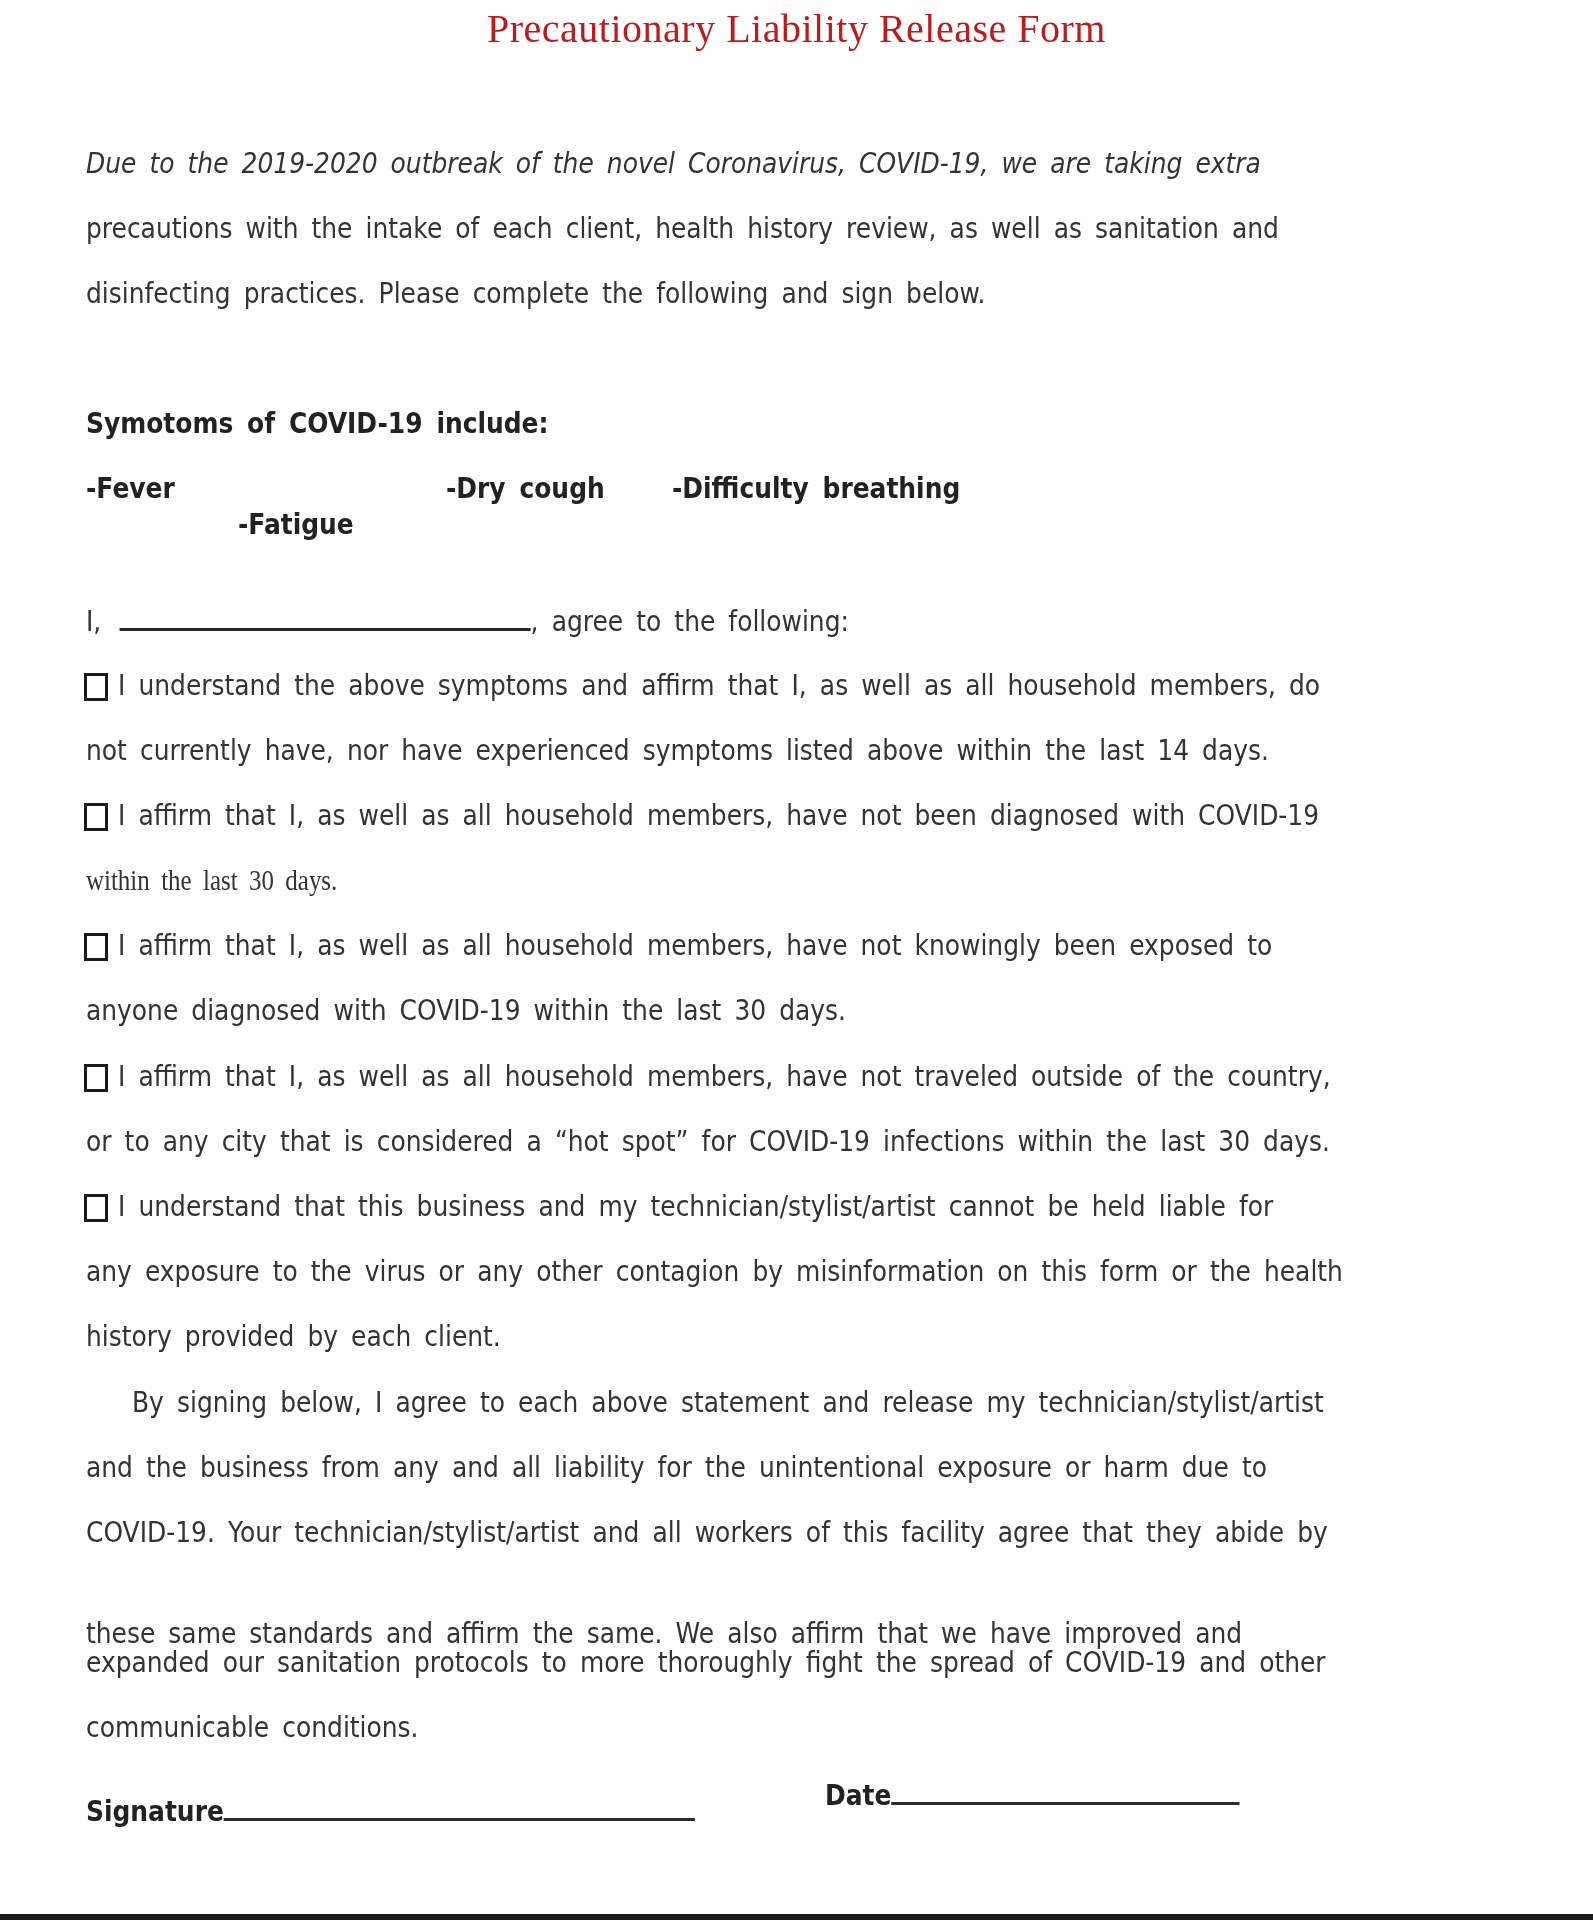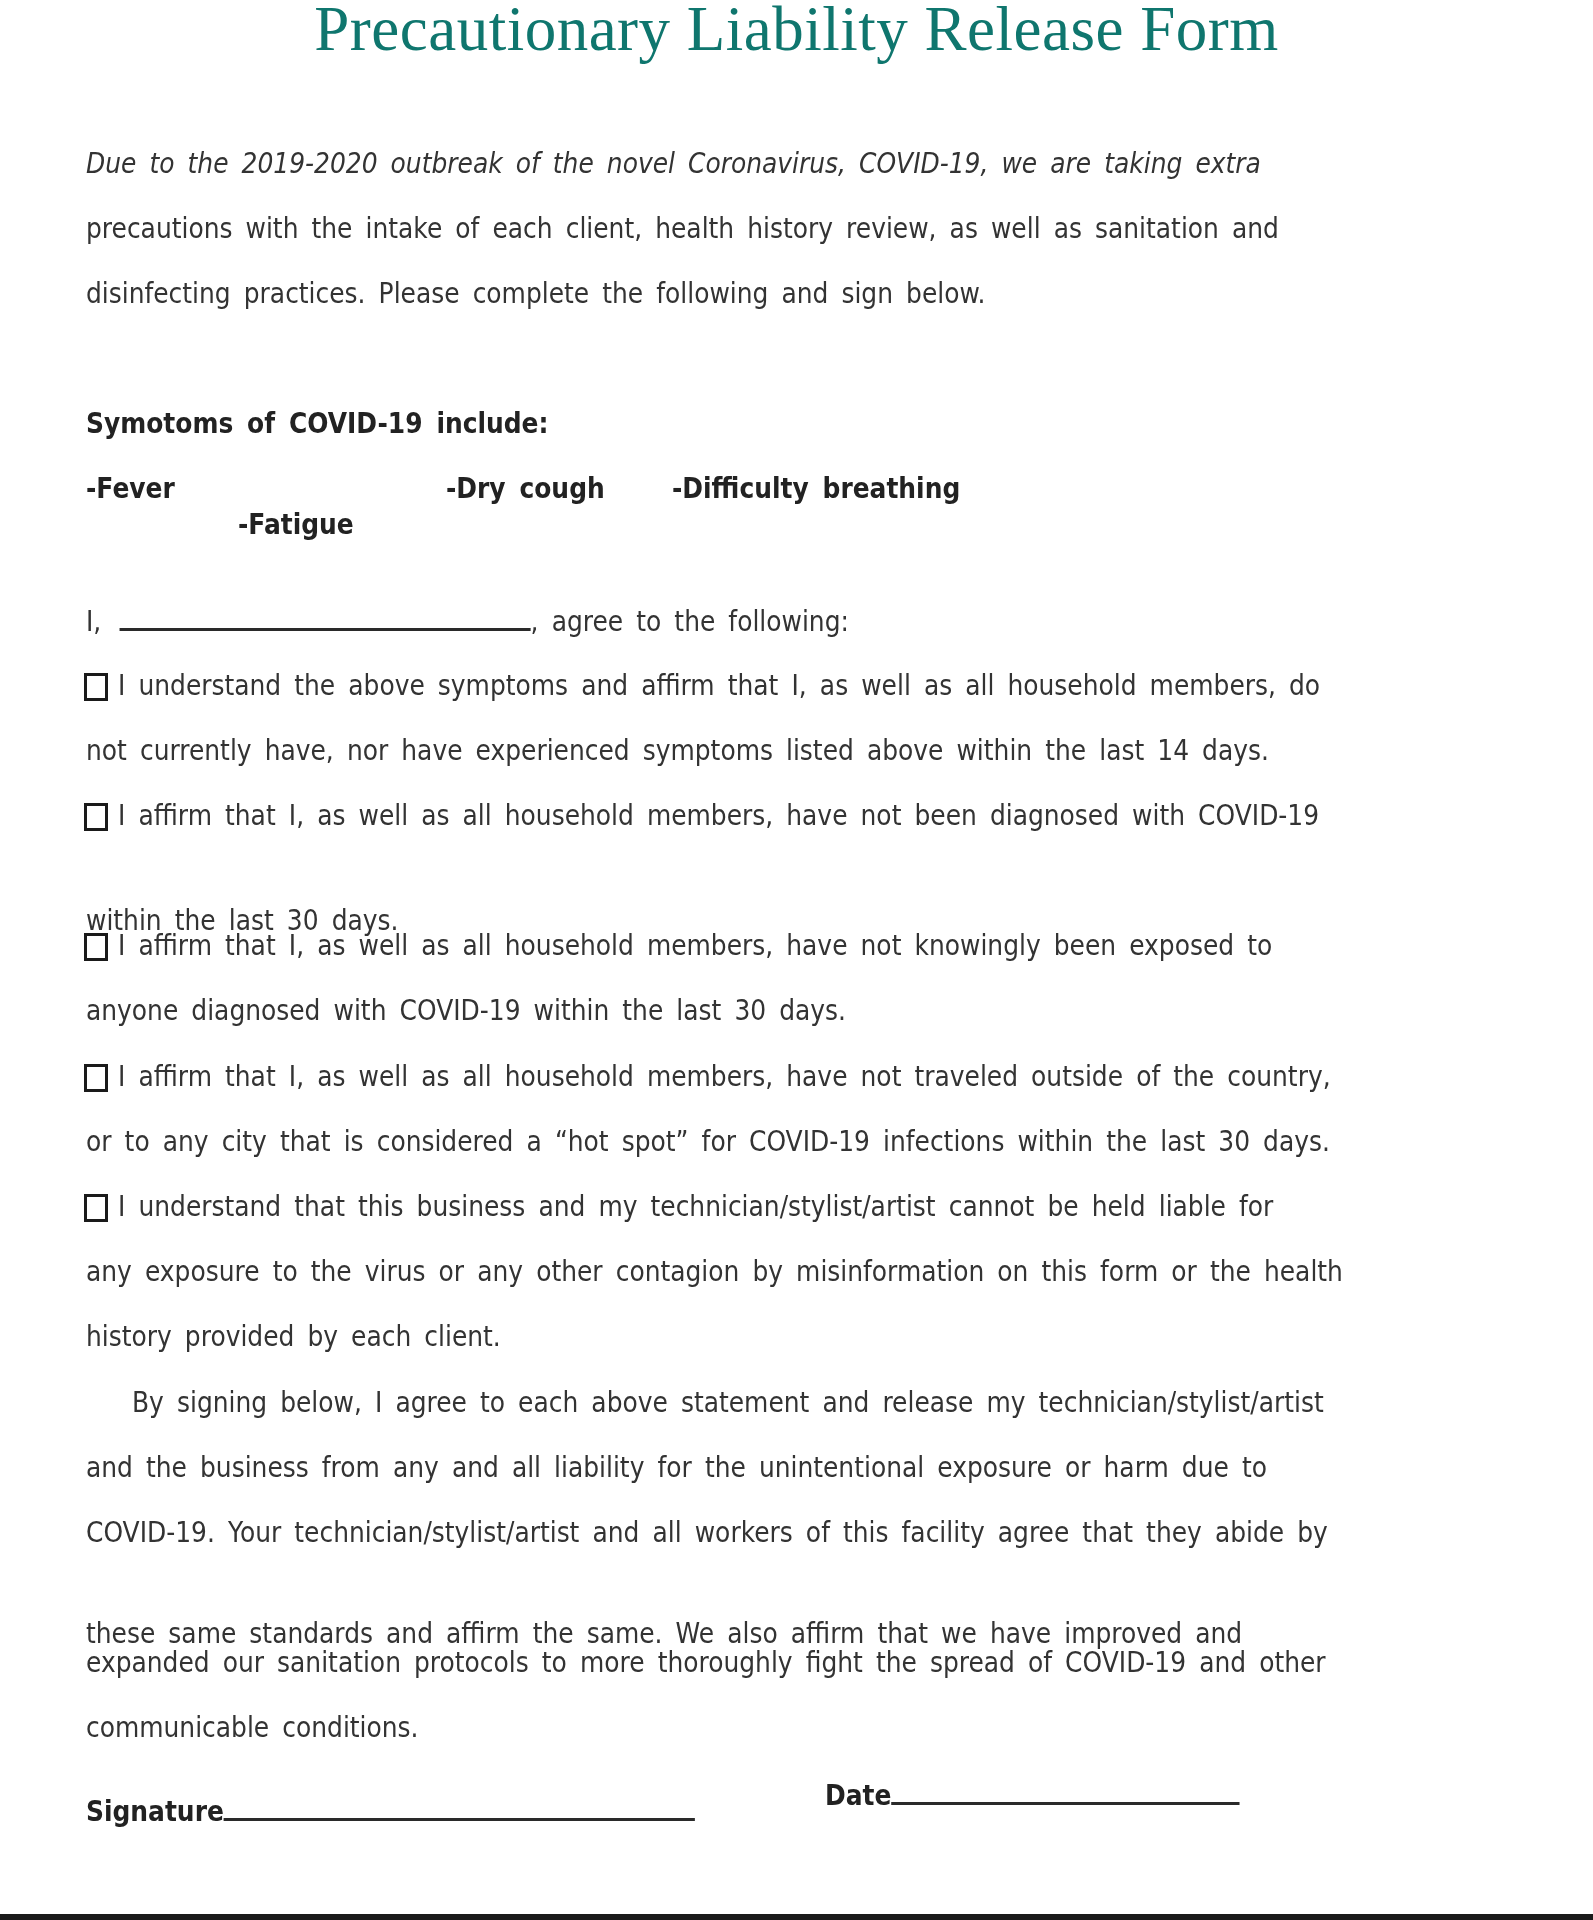--- a/index.html
+++ b/index.html
@@ -22,23 +22,23 @@
       height: 1914px;
       background: #ffffff;
     }
     .title {
       position: absolute;
       top: 0px;
       left: 0;
       width: 1593px;
       text-align: center;
       font-family: "Liberation Serif", "DejaVu Serif", serif;
-      font-size: 63px;
+      font-size: 40px;
       line-height: 58px;
-      color: #0f766e;
+      color: #b91c1c;
       letter-spacing: 0.5px;
       transform: scaleX(1.0);
     }
     .body-text {
       font-family: "DejaVu Sans", sans-serif;
       font-size: 29px;
       word-spacing: 6px;
       color: #333333;
       transform-origin: left top;
     }
@@ -118,21 +118,21 @@
   <div class="body-text">
 
     <div class="line" style="top:665px; left:84px;">
       <span class="checkbox"></span><span class="squeeze">I understand the above symptoms and affirm that I, as well as all household members, do</span>
     </div>
     <div class="line" style="top:730px;"><span class="squeeze">not currently have, nor have experienced symptoms listed above within the last 14 days.</span></div>
 
     <div class="line" style="top:795px; left:84px;">
       <span class="checkbox"></span><span class="squeeze">I affirm that I, as well as all household members, have not been diagnosed with COVID-19</span>
     </div>
-    <div class="line" style="top:900px;"><span class="squeeze">within the last 30 days.</span></div>
+    <div class="line" style="top:860px;font-family:Liberation Serif, serif;"><span class="squeeze">within the last 30 days.</span></div>
 
     <div class="line" style="top:925px; left:84px;">
       <span class="checkbox"></span><span class="squeeze">I affirm that I, as well as all household members, have not knowingly been exposed to</span>
     </div>
     <div class="line" style="top:990px;"><span class="squeeze">anyone diagnosed with COVID-19 within the last 30 days.</span></div>
 
     <div class="line" style="top:1056px; left:84px;">
       <span class="checkbox"></span><span class="squeeze">I affirm that I, as well as all household members, have not traveled outside of the country,</span>
     </div>
     <div class="line" style="top:1121px;"><span class="squeeze">or to any city that is considered a “hot spot” for COVID-19 infections within the last 30 days.</span></div>

